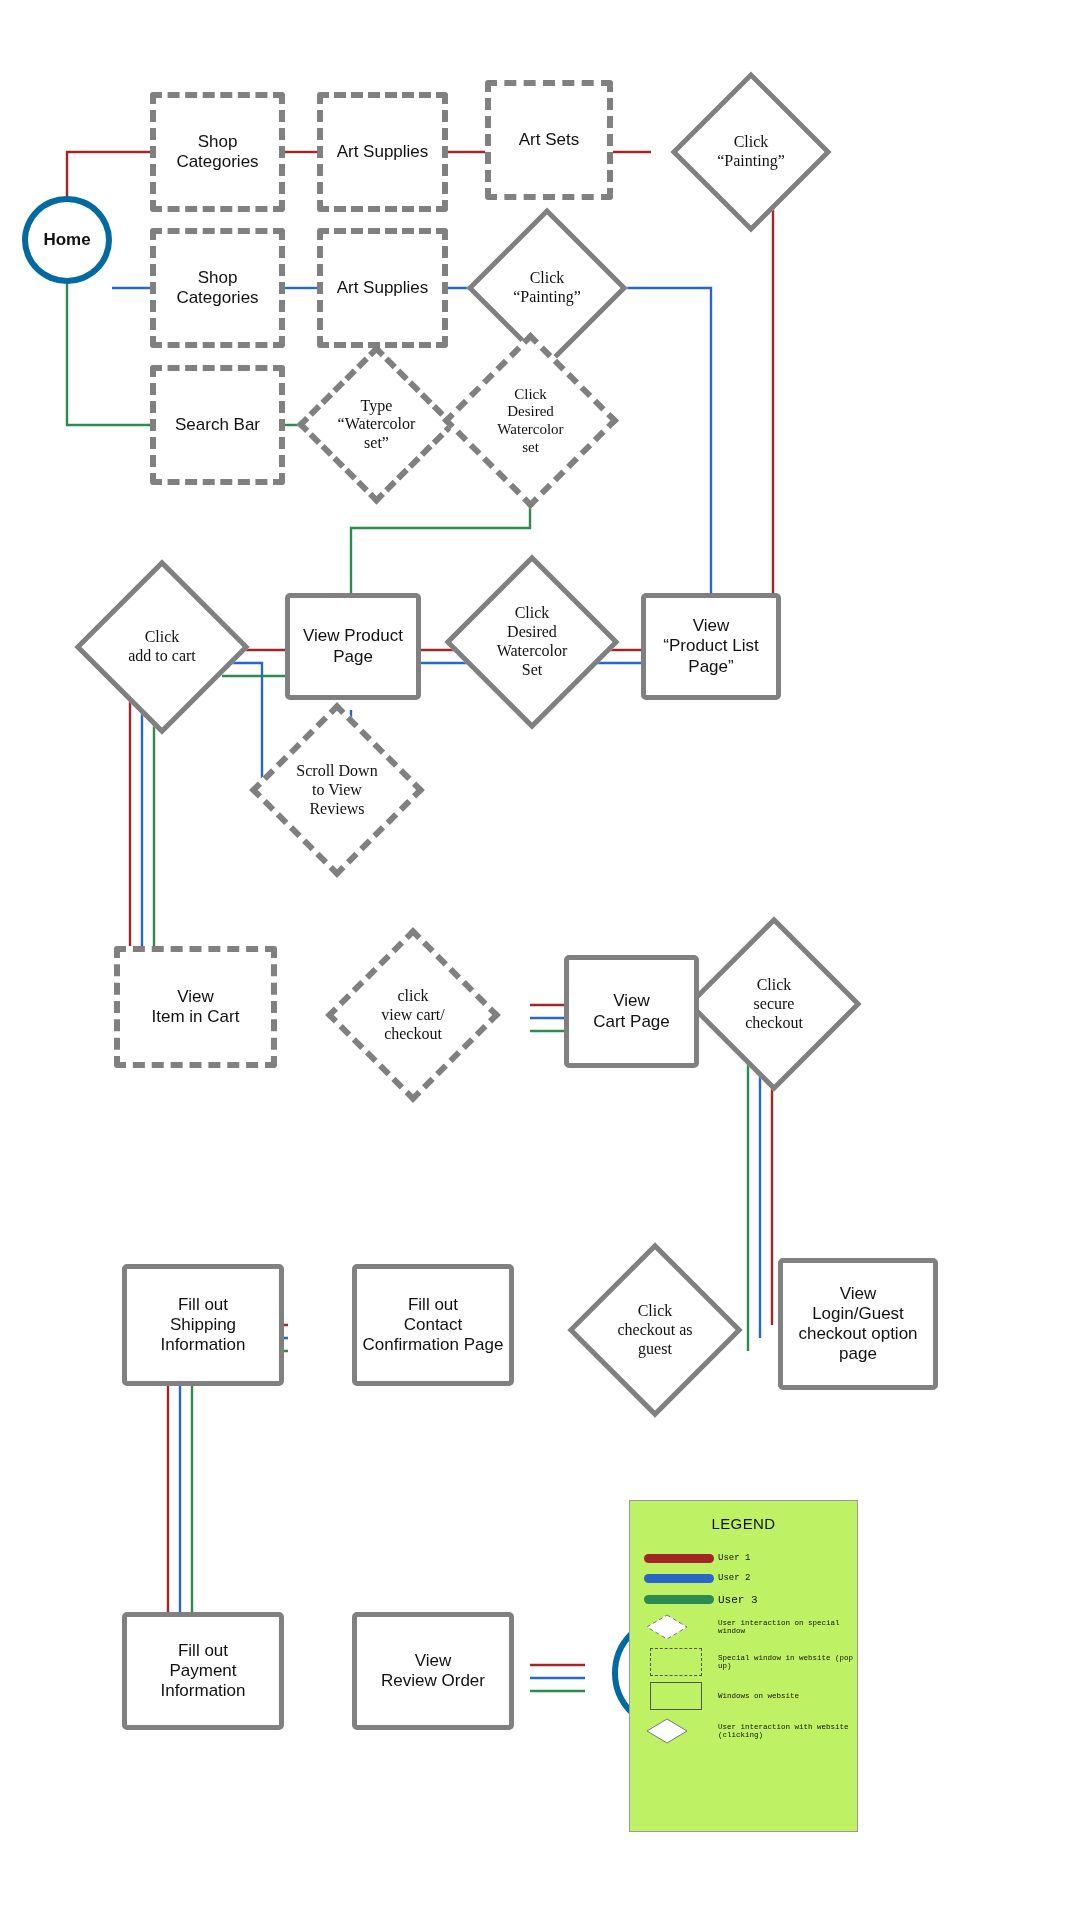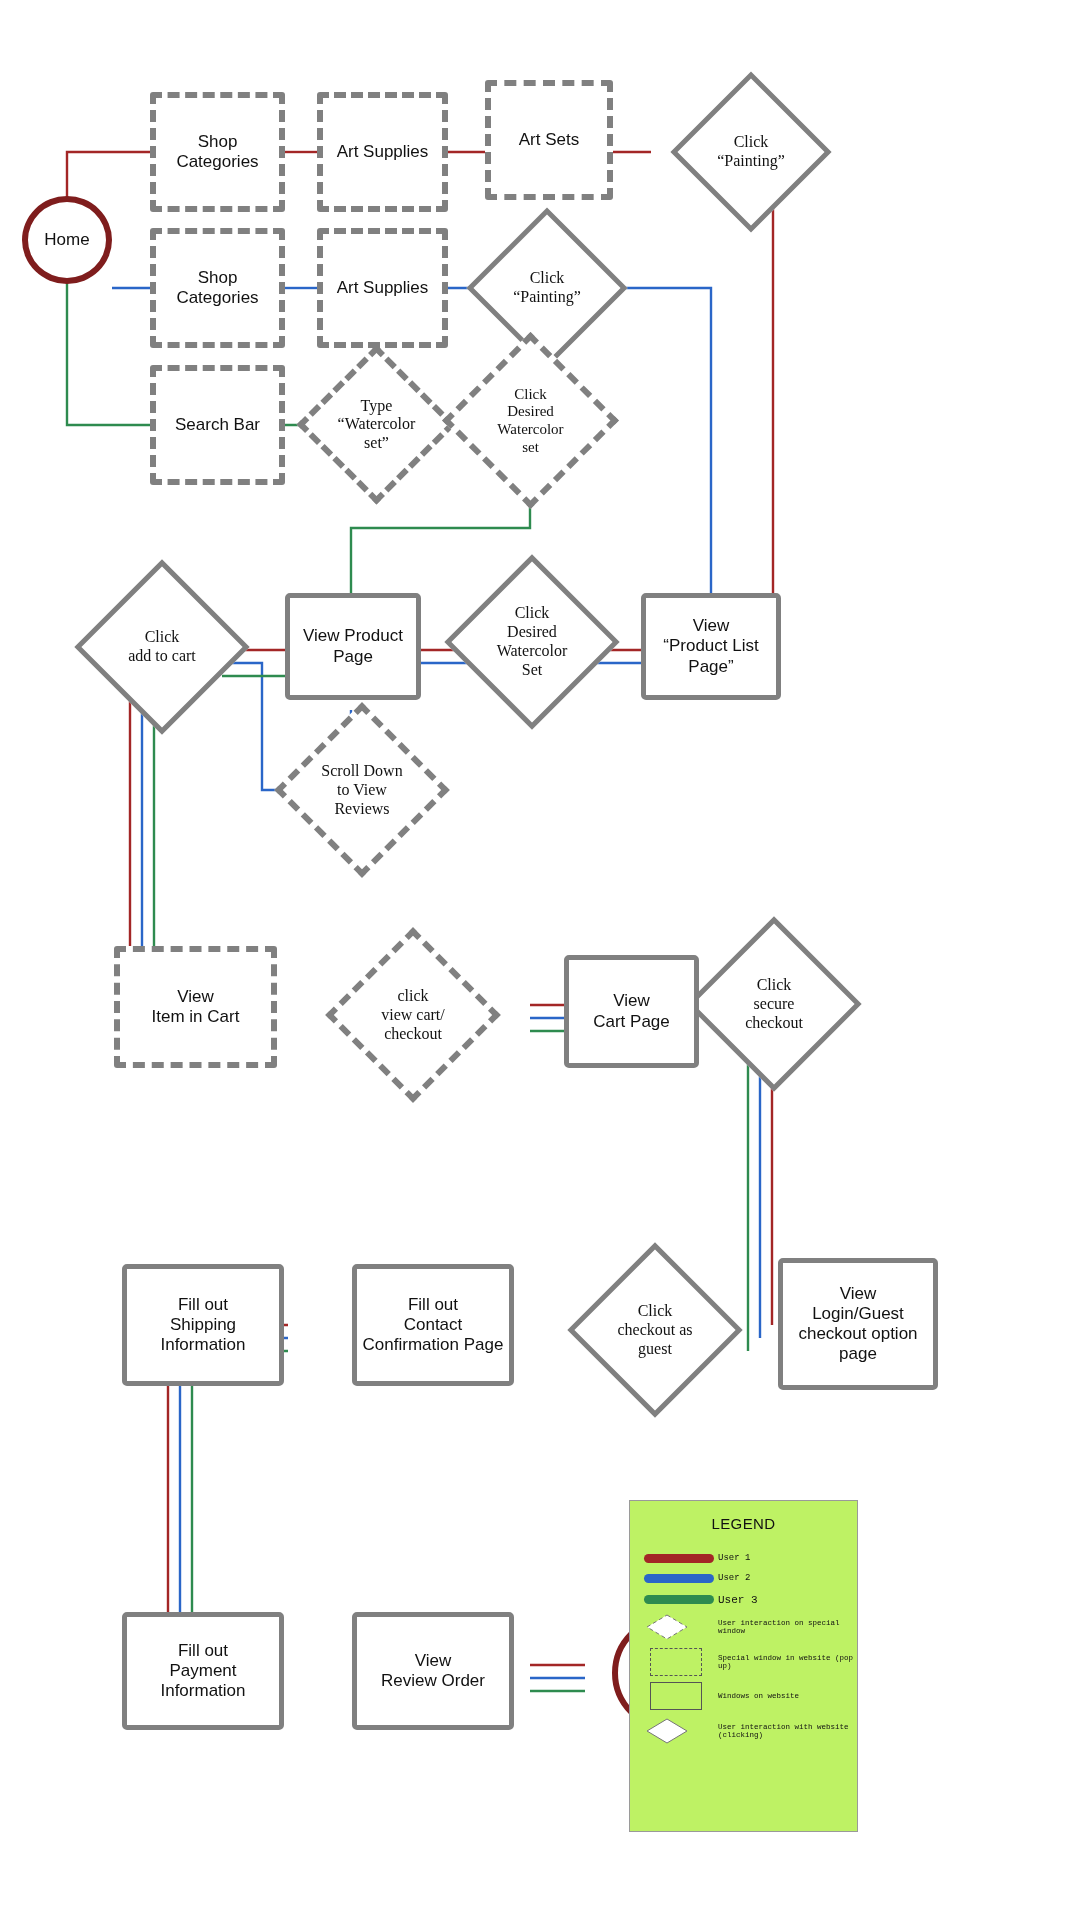--- a/index.html
+++ b/index.html
@@ -10,21 +10,21 @@
 
   .node{position:absolute;box-sizing:border-box;display:flex;align-items:center;
         justify-content:center;text-align:center;background:#fff;z-index:5;}
   .node span{display:block;line-height:1.18;white-space:pre-line;}
 
   
   .rect-solid{border:5px solid #808080;border-radius:5px;}
   
   .rect-dashed{border:6px dashed #808080;border-radius:3px;}
   
-  .circle{border:6px solid #7f1d1d;border-radius:50%;}
+  .circle{border:6px solid #0369a1;border-radius:50%;font-weight:bold;}
 
   
   .diamond{position:absolute;z-index:4;font-family:Liberation Serif, serif;}
   .diamond .shape{position:absolute;left:0;top:0;width:100%;height:100%;
                   transform:rotate(45deg);background:#fff;box-sizing:border-box;}
   .diamond.solid .shape{border:5px solid #808080;}
   .diamond.dashed .shape{border:6px dashed #808080;}
   .diamond .dlabel{position:absolute;left:-28px;right:-28px;top:50%;
        transform:translateY(-50%);text-align:center;line-height:1.18;
        white-space:pre-line;z-index:6;}
@@ -183,21 +183,21 @@
 Watercolor
 Set</div>
   </div>
 
   <div class="node rect-solid fs17" style="left:641px;top:593px;width:140px;height:107px;">
     <span>View
 “Product List
 Page”</span>
   </div>
 
-  <div class="diamond dashed" style="left:300px;top:728px;width:124px;height:124px;">
+  <div class="diamond dashed" style="left:275px;top:728px;width:124px;height:124px;">
     <div class="shape"></div>
     <div class="dlabel fs16">Scroll Down
 to View
 Reviews</div>
   </div>
 
   <div class="node rect-dashed fs17" style="left:114px;top:946px;width:163px;height:122px;">
     <span>View
 Item in Cart</span>
   </div>

